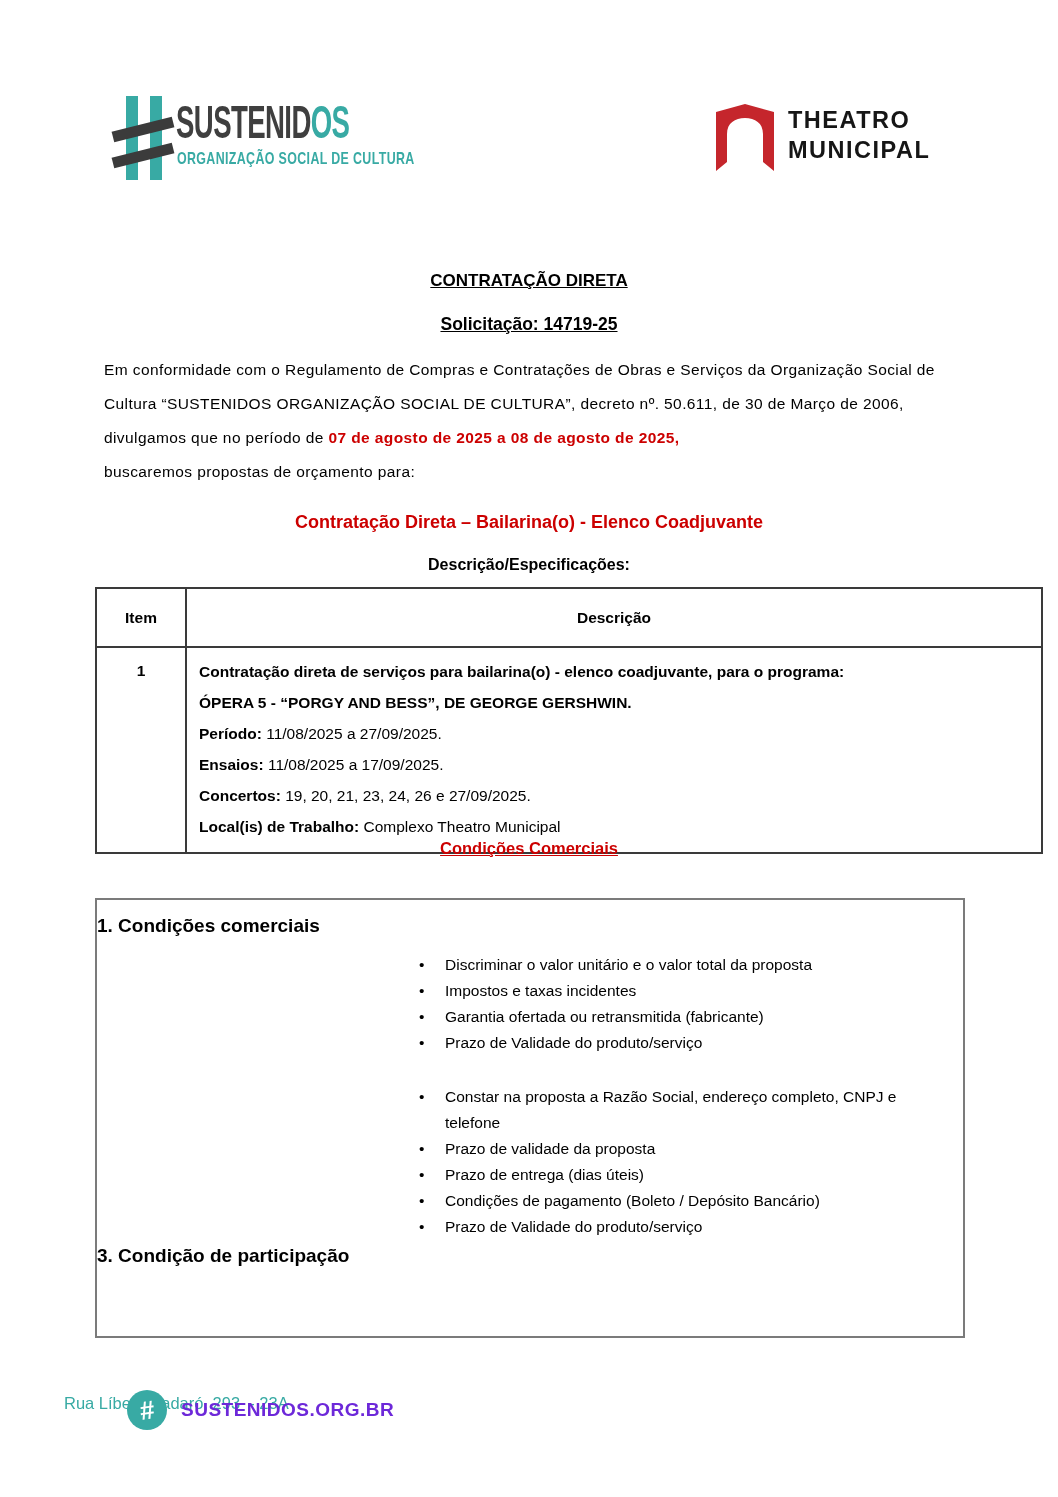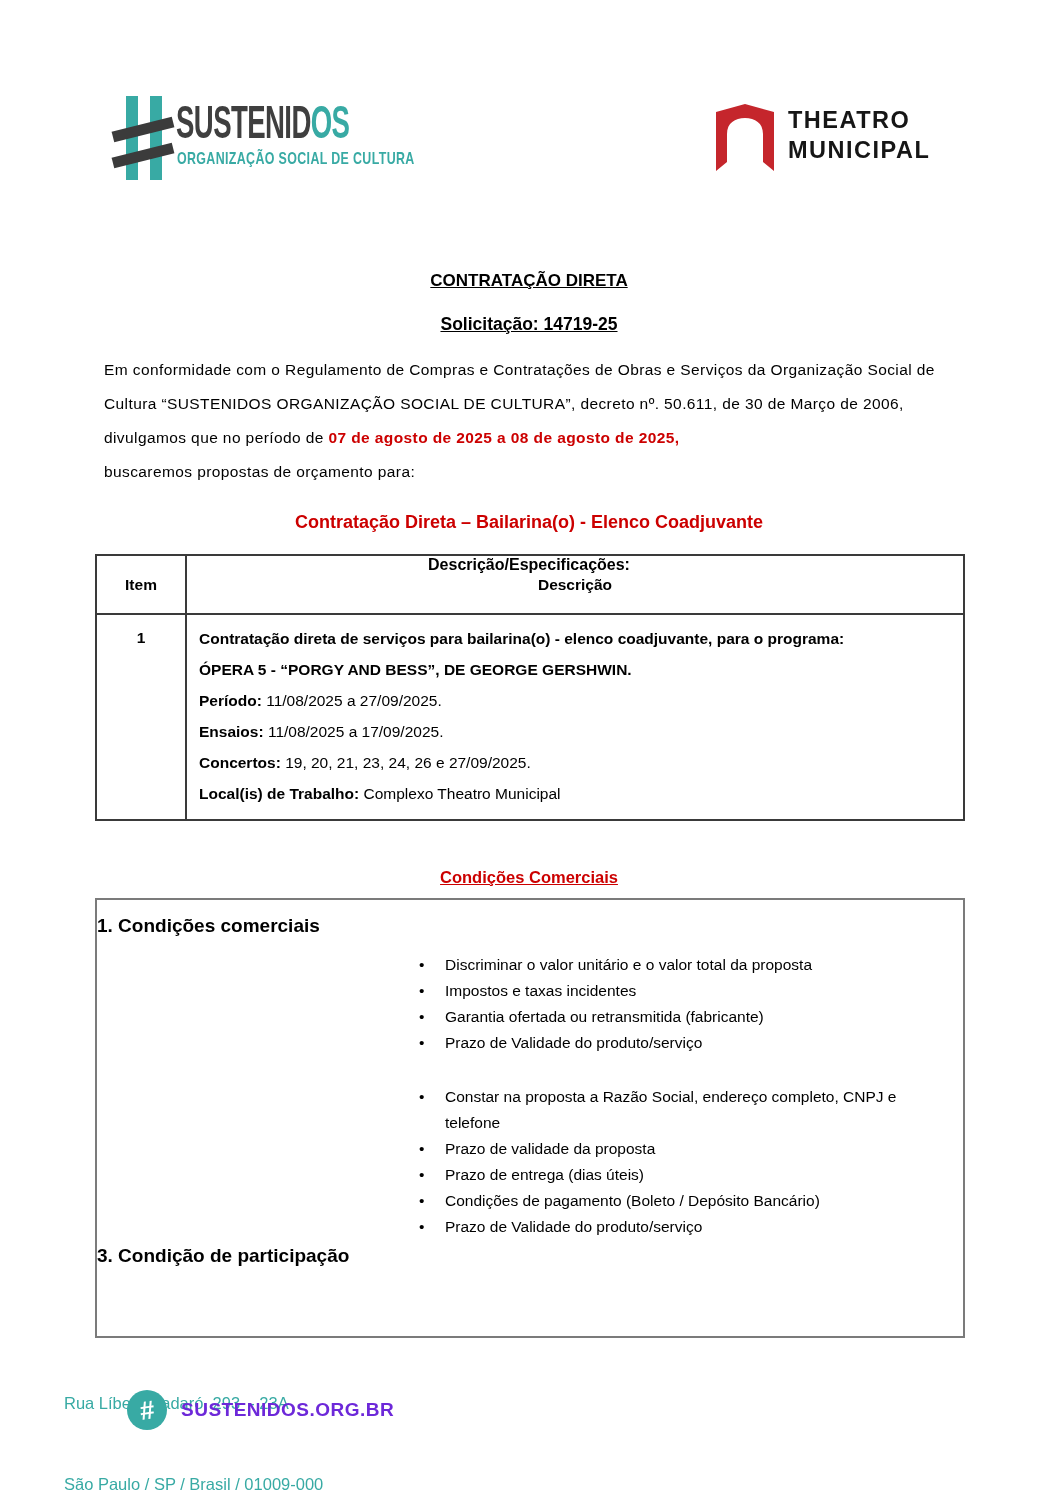--- a/index.html
+++ b/index.html
@@ -38,33 +38,33 @@
 
   
   .intro { position:absolute; left:104px; top:353px; width:834px;
            font-size:15.5px; line-height:34px; letter-spacing:0.4px; }
   .red-bold { color:#cc0000; font-weight:bold; }
 
   .red-heading { top:512px; font-size:18px; font-weight:bold; color:#cc0000; }
   .spec-label  { top:556px; font-size:16px; font-weight:bold; }
 
   
-  .spec-table { position:absolute; left:95px; top:554px; width:870px;
+  .spec-table { position:absolute; left:95px; top:587px; width:948px;
                 border-collapse:collapse; table-layout:fixed; }
   .spec-table th, .spec-table td { border:2px solid #3a3a3a; }
   .spec-table th { height:55px; font-size:15.5px; font-weight:bold; text-align:center; }
   .col-item { width:86px; }
   .cell-item { text-align:center; vertical-align:top; font-weight:bold;
                font-size:15.5px; padding-top:14px; }
   .cell-desc { vertical-align:top; padding:8px 12px 10px 12px; }
   .desc-line { font-size:15.5px; line-height:31px; }
   .desc-line b { font-weight:bold; }
 
   
-  .cc-heading { top:868px; font-size:16.5px; font-weight:bold; color:#cc0000;
+  .cc-heading { top:839px; font-size:16.5px; font-weight:bold; color:#cc0000;
                 text-decoration:underline; }
   .cc-box { position:absolute; left:95px; top:898px; width:870px; height:440px;
             border:2px solid #7b7b7b; box-sizing:border-box; }
   .cc-title { text-align:left; font-size:19px; font-weight:bold; line-height:20px; }
   .cc-title-1 { margin-top:16px; }
   .cc-title-2 { margin-top:34px; }
   .cc-title-3 { margin-top:6px; }
   .cc-list { list-style:none; margin:16px 0 0 0; padding:0 36px 0 320px; }
   .cc-list-2 { margin-top:28px; }
   .cc-list li { position:relative; padding-left:28px; font-size:15.5px; line-height:26px; }
@@ -153,21 +153,20 @@
       <li>Prazo de entrega (dias úteis)</li>
       <li>Condições de pagamento (Boleto / Depósito Bancário)</li>
       <li>Prazo de Validade do produto/serviço</li>
     </ul>
 
     <div class="cc-title cc-title-3">3. Condição de participação</div>
   </div>
 
   <div class="footer-addr">
     <div>Rua Líbero Badaró, 293  - 23A</div>
-    <div>São Paulo / SP / Brasil / 01009-000</div>
   </div>
 
   <div class="footer-logo">
     <div class="hash-circle">
         <span>#</span>
       </div>
     <div class="site-text">SUSTENIDOS.ORG.BR</div>
   </div>
 
 </div>

